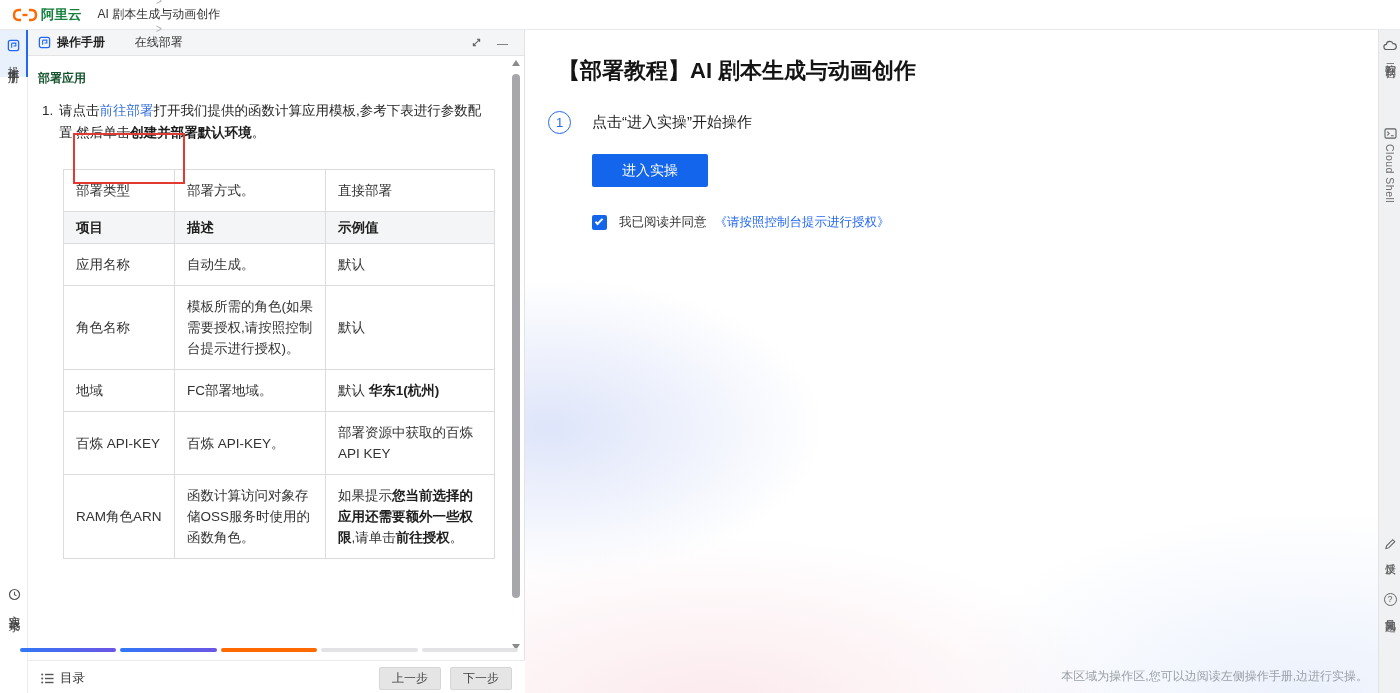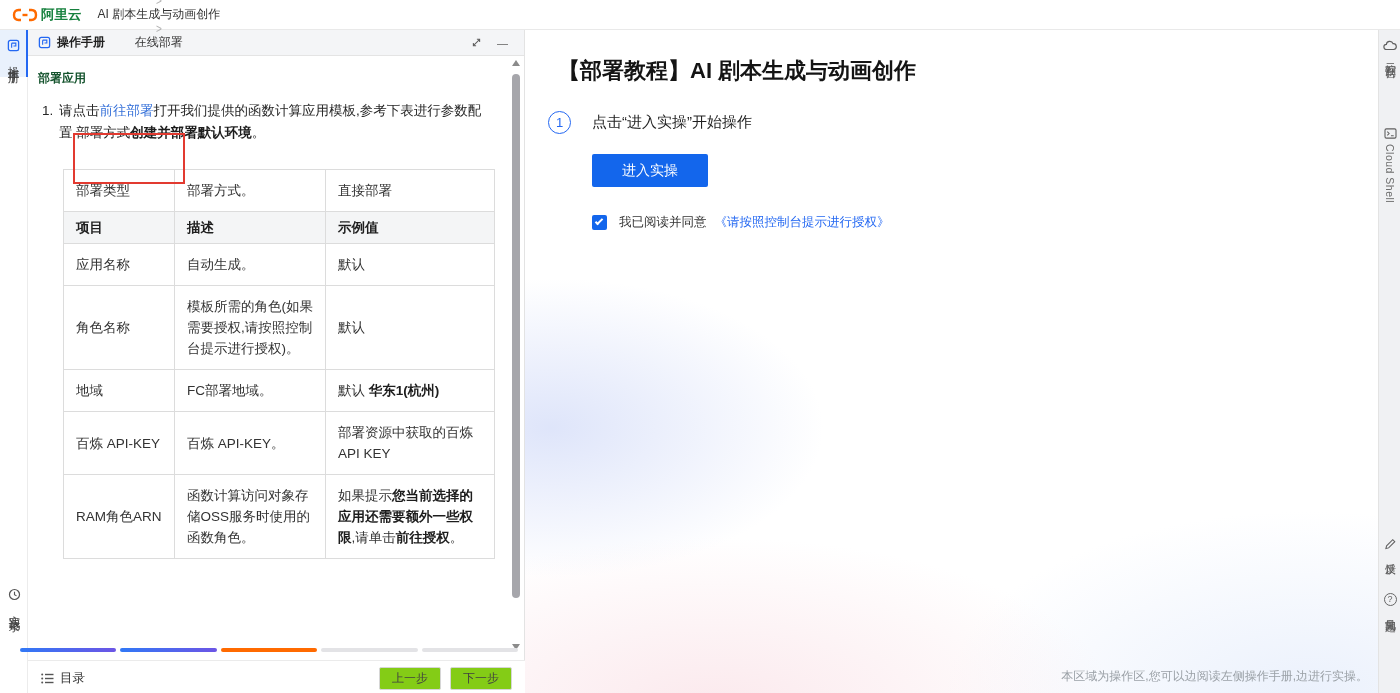--- a/index.html
+++ b/index.html
@@ -61,21 +61,21 @@
   #progress .seg { flex:1; border-radius:2px; }
   .seg-done { background:linear-gradient(90deg,#3178f6,#6c55e5); }
   .seg-current { background:#ff6a00; }
   .seg-todo { background:#e3e3e6; }
 
   
   #panel-footer { position:absolute; left:28px; top:660px; width:497px; height:35px; background:#fff;
                   border-top:1px solid #ebebeb; display:flex; align-items:center; padding:0 13px; z-index:14; }
   .toc { display:flex; align-items:center; gap:6px; cursor:pointer; color:#333; font-size:12.5px; }
   .footer-btns { margin-left:auto; display:flex; gap:9px; }
-  .btn-ghost { width:62px; height:23px; background:#84cc16; border:1px solid #d6d6d6; border-radius:2px;
+  .btn-ghost { width:62px; height:23px; background:#e5e5e5; border:1px solid #d6d6d6; border-radius:2px;
                font-size:12px; color:#404040; display:flex; align-items:center; justify-content:center; cursor:pointer; }
 
   
   #workspace { position:absolute; left:525px; top:30px; width:853px; height:663px;
     background:
       radial-gradient(420px 230px at 3% 60%, rgba(190,203,245,.50), rgba(190,203,245,0) 65%),
       radial-gradient(620px 260px at 22% 102%, rgba(248,215,222,.55), rgba(248,215,222,0) 65%),
       radial-gradient(520px 260px at 92% 100%, rgba(205,220,248,.40), rgba(205,220,248,0) 70%),
       #ffffff; }
   .ws-title { position:absolute; left:33px; top:26px; font-size:22px; font-weight:800; color:#141414; }
@@ -165,21 +165,21 @@
       </span>
     </div>
 
     <div class="panel-body">
       <div class="section-title">部署应用</div>
 
       <div class="instruction">
         <span class="marker">1.</span>
         <span>
           <span>请点击</span><span class="inline-link">前往部署</span><span>打开我们提供的函数计算应用模板,参考下表进行参数配</span><br>
-          <span>置,部署方式</span><span class="b">创建并部署默认环境</span><span>。</span>
+          <span>置,然后单击</span><span class="b">创建并部署默认环境</span><span>。</span>
         </span>
       </div>
 
       <div class="annotation-box"></div>
 
       <table class="cfg">
         <colgroup>
             <col class="col-item">
             <col class="col-desc">
             <col class="col-ex">

